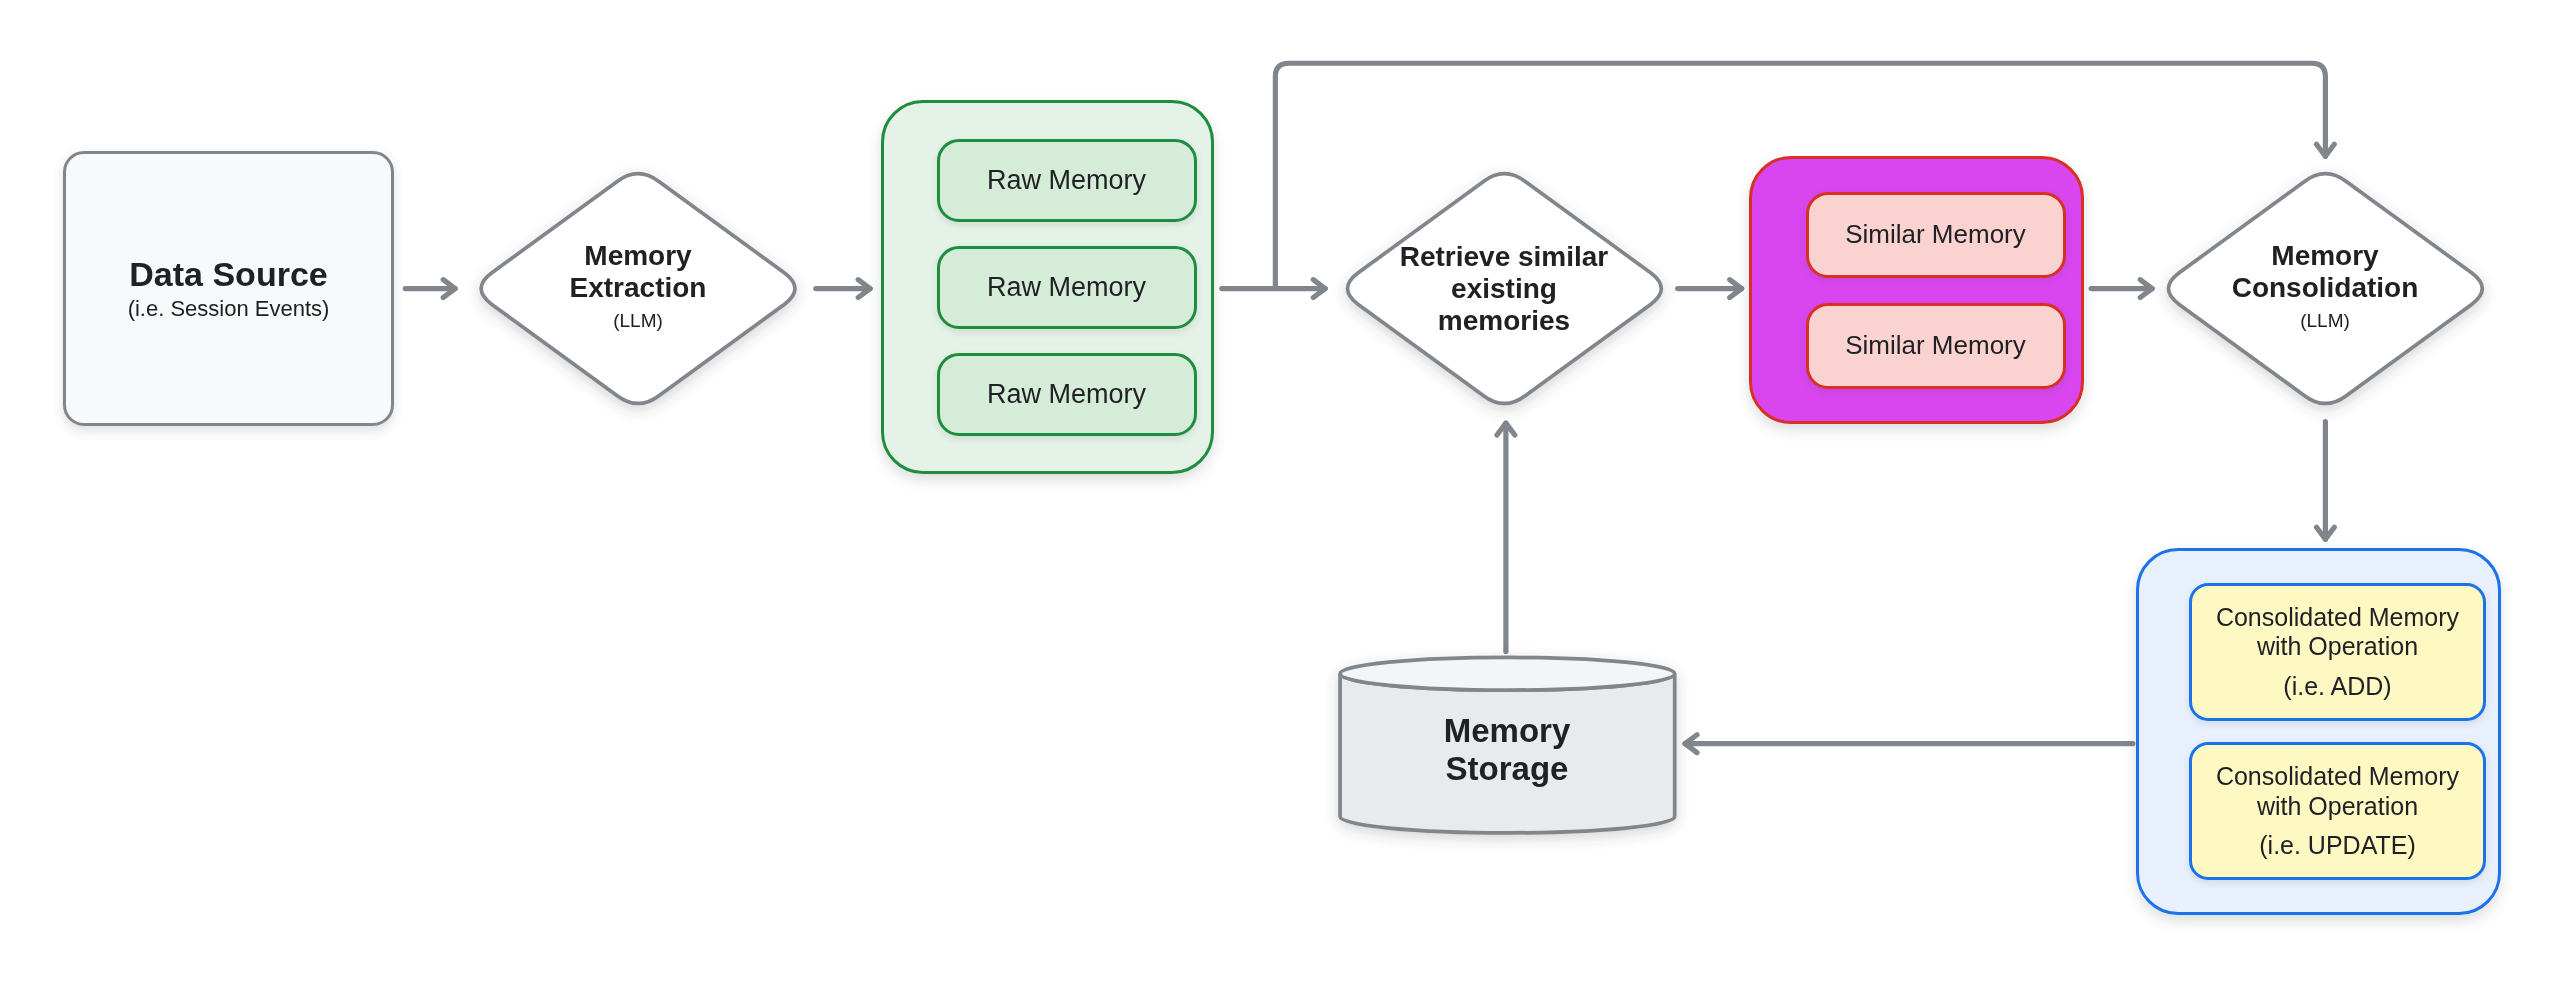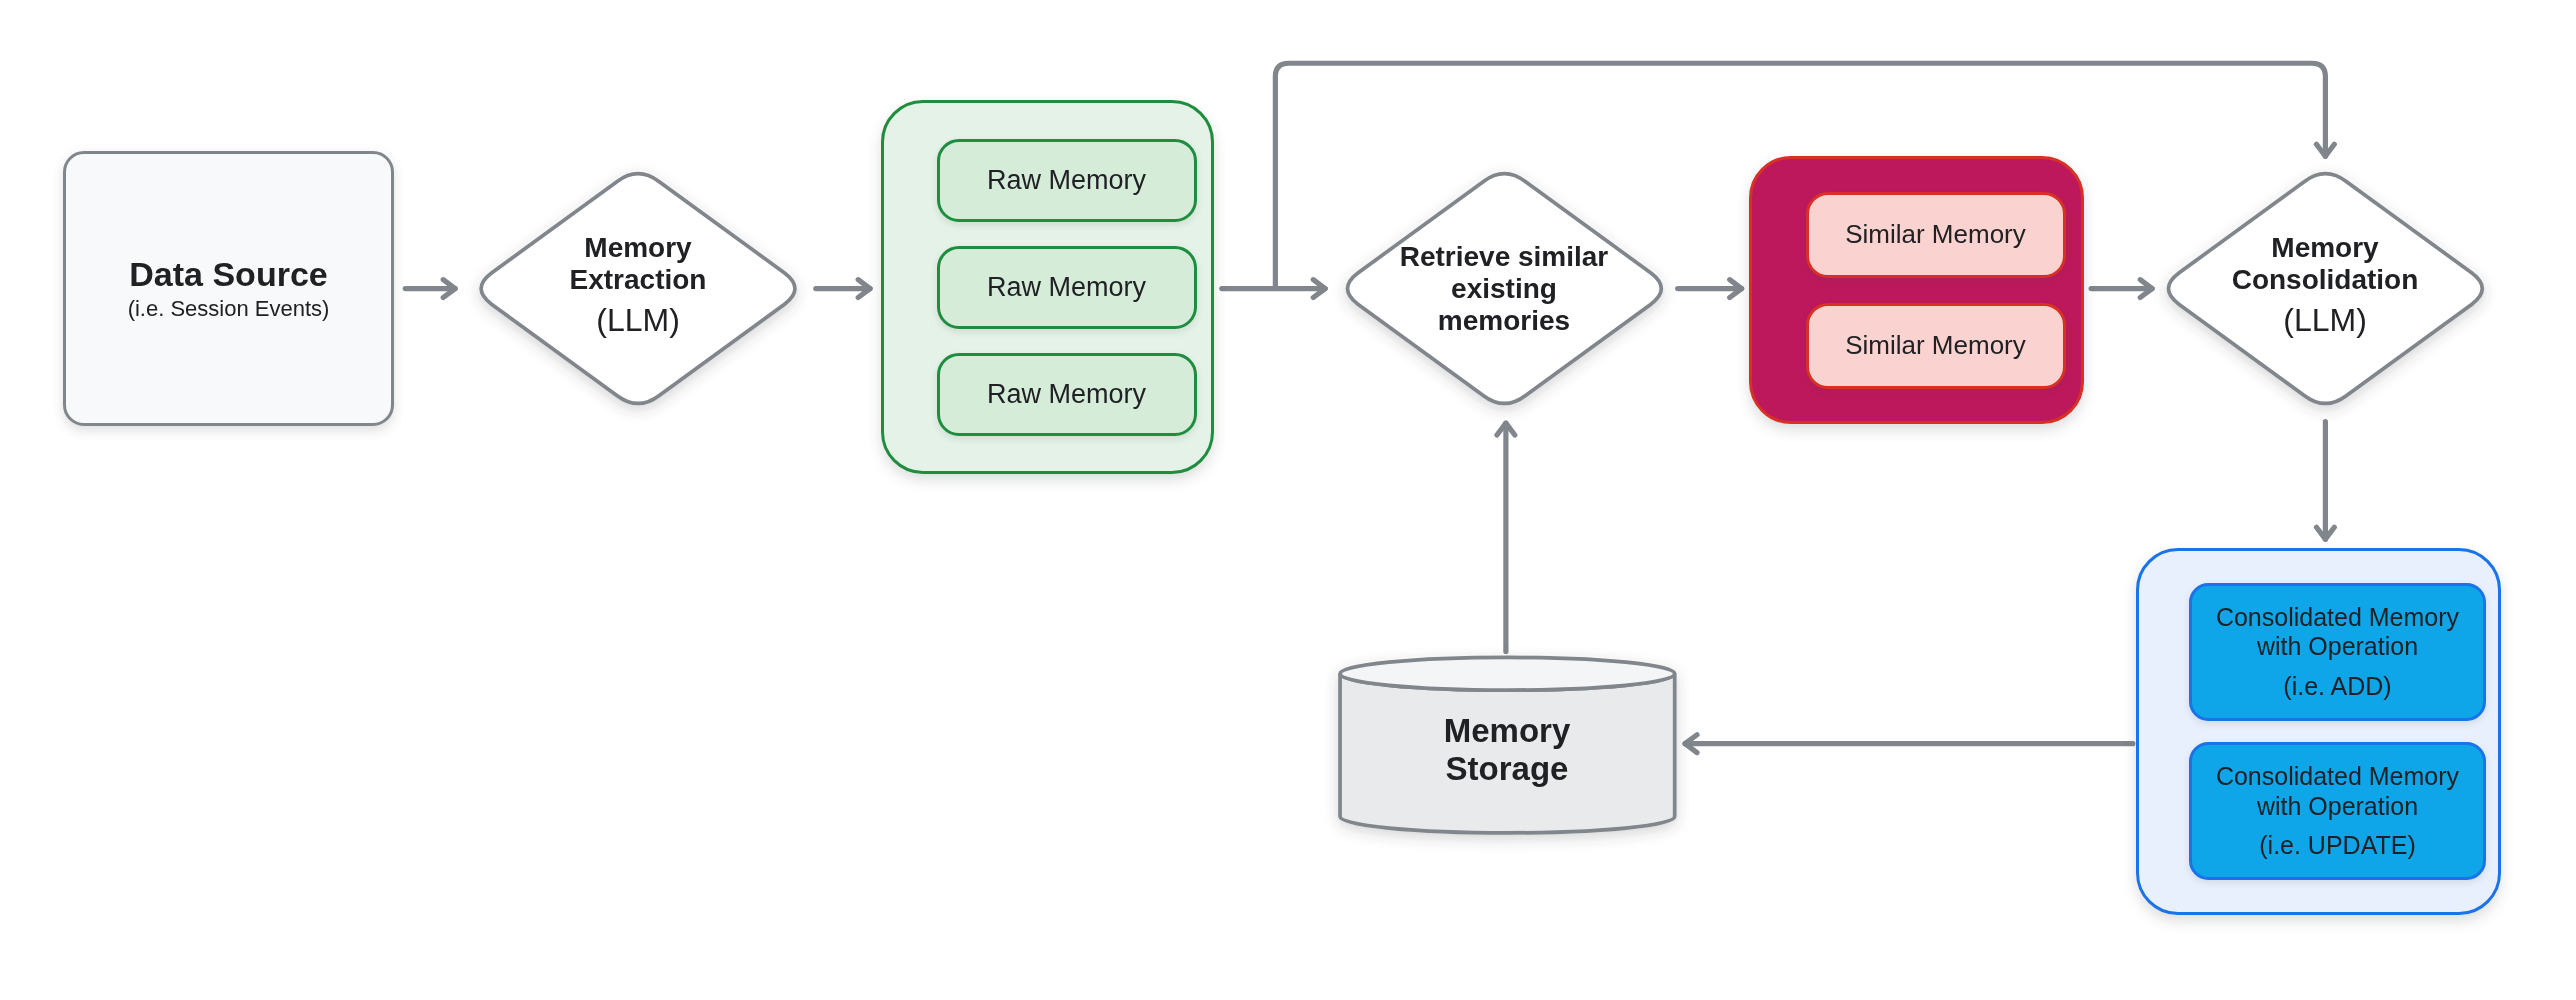--- a/index.html
+++ b/index.html
@@ -21,43 +21,43 @@
     display:flex;flex-direction:column;align-items:center;justify-content:center;gap:3px;
     box-shadow:0 4.5px 12px rgba(60,64,67,.16);
     text-align:center;
   }
   .ds-title{font-size:34px;font-weight:700;line-height:1.1;}
   .ds-sub{font-size:22px;font-weight:400;line-height:1.1;}
 
   
   .center-abs{position:absolute;transform:translate(-50%,-50%);text-align:center;line-height:1.15;}
   .dia-title{font-size:28px;font-weight:600;}
-  .dia-sub{font-size:32px;font-weight:400;margin-top:6px;}
+  .dia-sub{font-size:19px;font-weight:400;margin-top:6px;}
   .store-title{font-size:33px;font-weight:700;}
 
   
   .grp{
     position:absolute;border-radius:42px;border:3.7px solid;
     display:flex;flex-direction:column;align-items:center;justify-content:center;
     box-shadow:0 6px 13.4px rgba(60,64,67,.18);
     padding-left:38px;
   }
   .itm{
     border-radius:22px;border:3.7px solid;
     display:flex;flex-direction:column;align-items:center;justify-content:center;
     text-align:center;box-shadow:0 3px 7.4px rgba(60,64,67,.12);
   }
   .grp-green{left:881px;top:100px;width:333px;height:374px;background:#e4f2e7;border-color:#1e8e3e;gap:24px;}
   .itm-green{width:260px;height:83px;background:#d5ecd9;border-color:#1e8e3e;font-size:27px;font-weight:500;}
 
-  .grp-red{left:1749px;top:156px;width:335px;height:268px;background:#be185d;border-color:#d93025;gap:25px;}
+  .grp-red{left:1749px;top:156px;width:335px;height:268px;background:#d946ef;border-color:#d93025;gap:25px;}
   .itm-red{width:260px;height:86px;background:#fad2cf;border-color:#d93025;font-size:26px;font-weight:500;}
 
   .grp-blue{left:2136px;top:548px;width:365px;height:367px;background:#e8f0fe;border-color:#1a73e8;gap:21.6px;}
-  .itm-blue{width:297px;height:138px;background:#0ea5e9;border-color:#1a73e8;border-radius:19.3px;font-size:25px;font-weight:500;}
+  .itm-blue{width:297px;height:138px;background:#fef9c3;border-color:#1a73e8;border-radius:19.3px;font-size:25px;font-weight:500;}
   .itm-blue .op-title{width:253px;line-height:1.18;}
   .itm-blue .op-sub{margin-top:10.4px;}
 </style>
 </head>
 <body>
 
 <div id="canvas">
 
   <svg id="edge-layer" viewBox="0 0 3464 1346" xmlns="http://www.w3.org/2000/svg">
     <defs>

